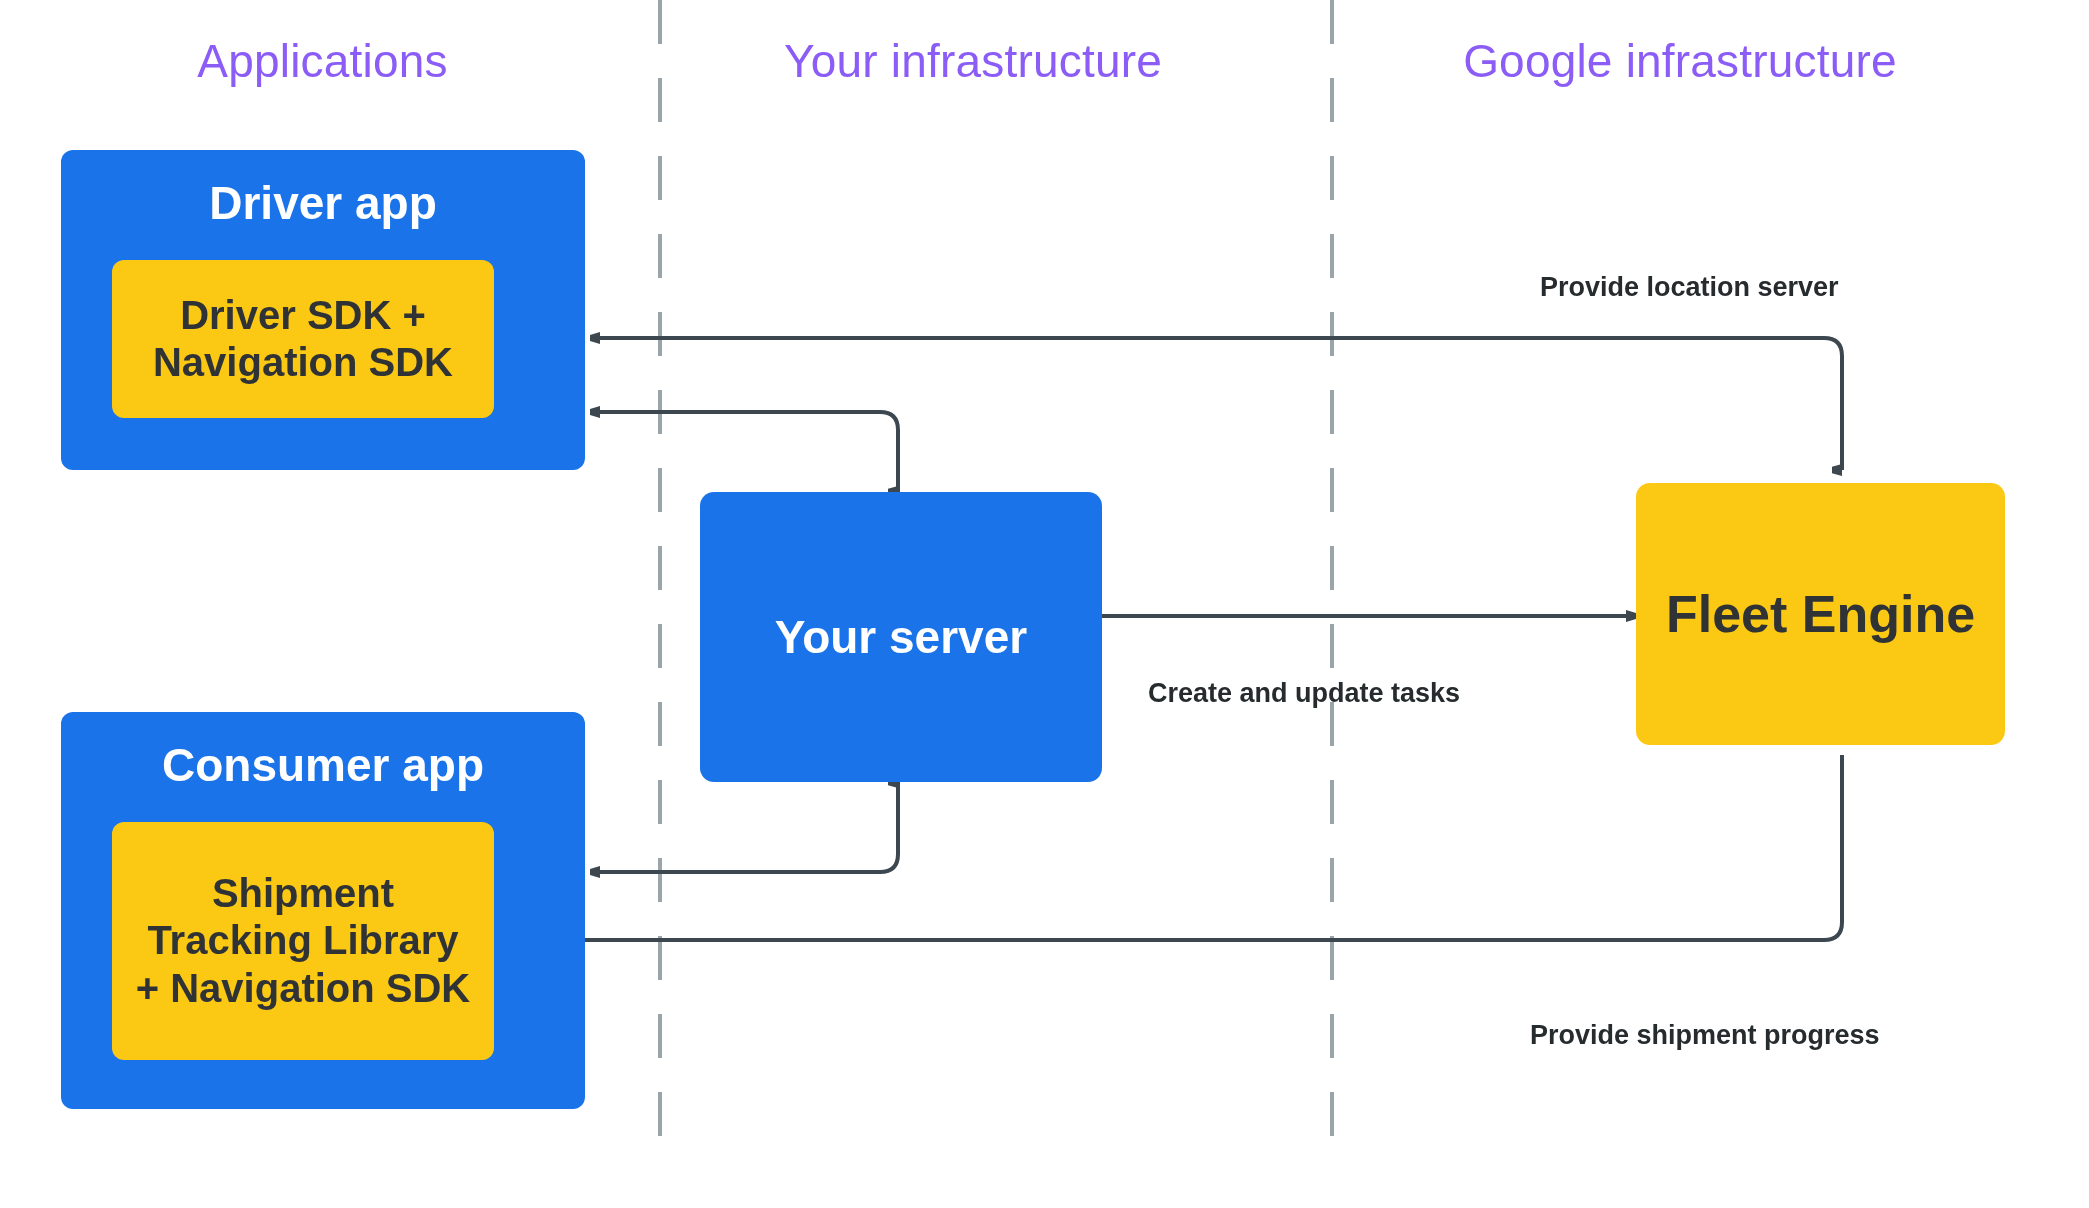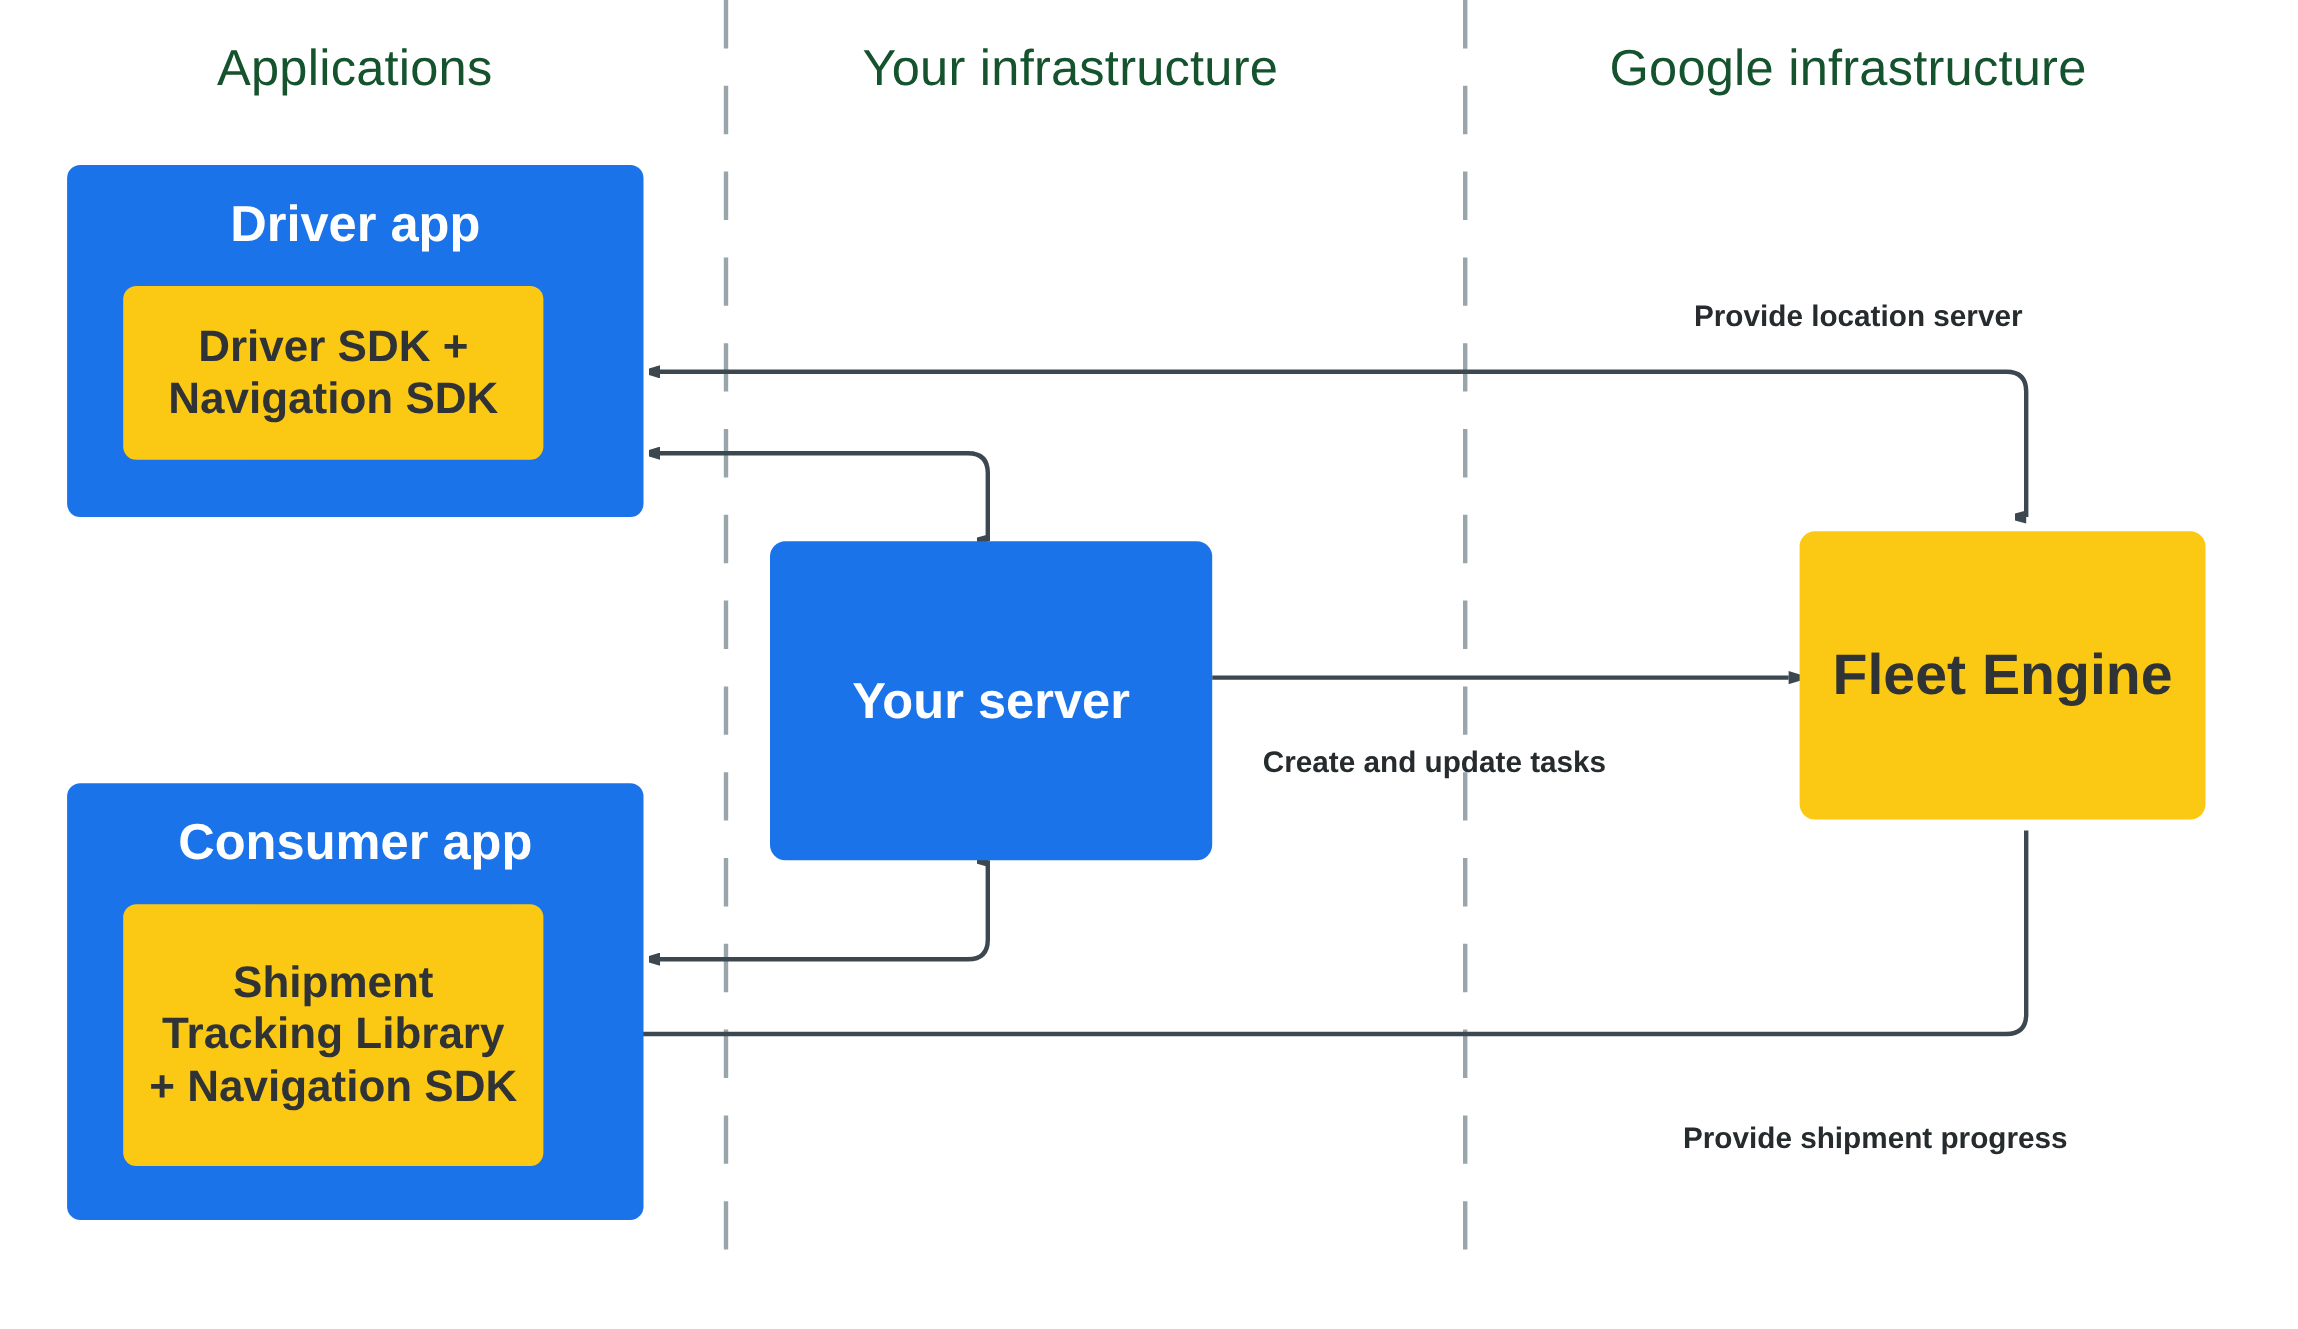--- a/index.html
+++ b/index.html
@@ -11,21 +11,21 @@
     position: relative;
     width: 2089px;
     height: 1208px;
     background: #ffffff;
     overflow: hidden;
     font-family: "Liberation Sans", sans-serif;
   }
   .col-header {
     position: absolute;
     text-align: center;
-    color: #14532d;
+    color: #8b5cf6;
     font-size: 46px;
     font-weight: 400;
     letter-spacing: 0.2px;
     line-height: 1.1;
     white-space: nowrap;
     font-family: "Liberation Sans", sans-serif;
   }
   #hdr-applications { left: 0px;    top: 36px; width: 645px; }
   #hdr-your-infra   { left: 648px;  top: 36px; width: 650px; }
   #hdr-google-infra { left: 1300px; top: 36px; width: 760px; }

